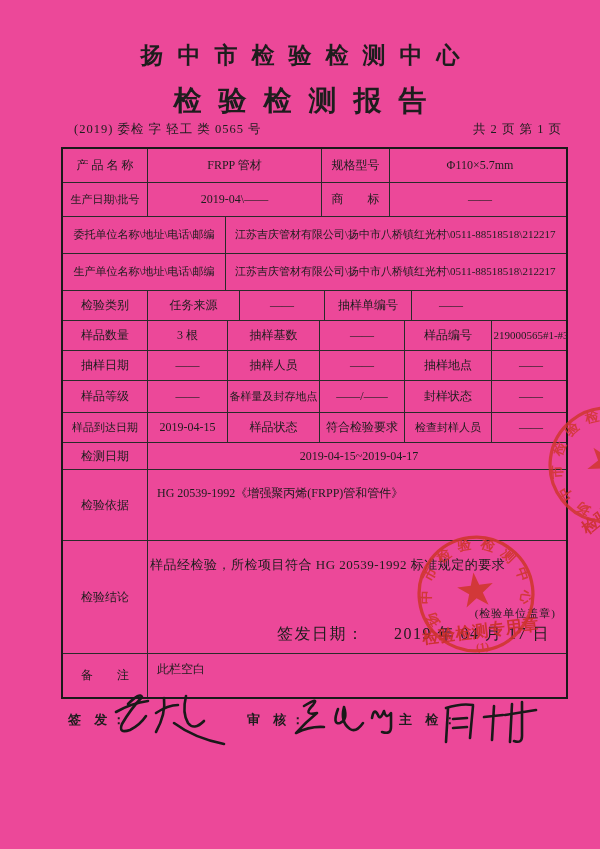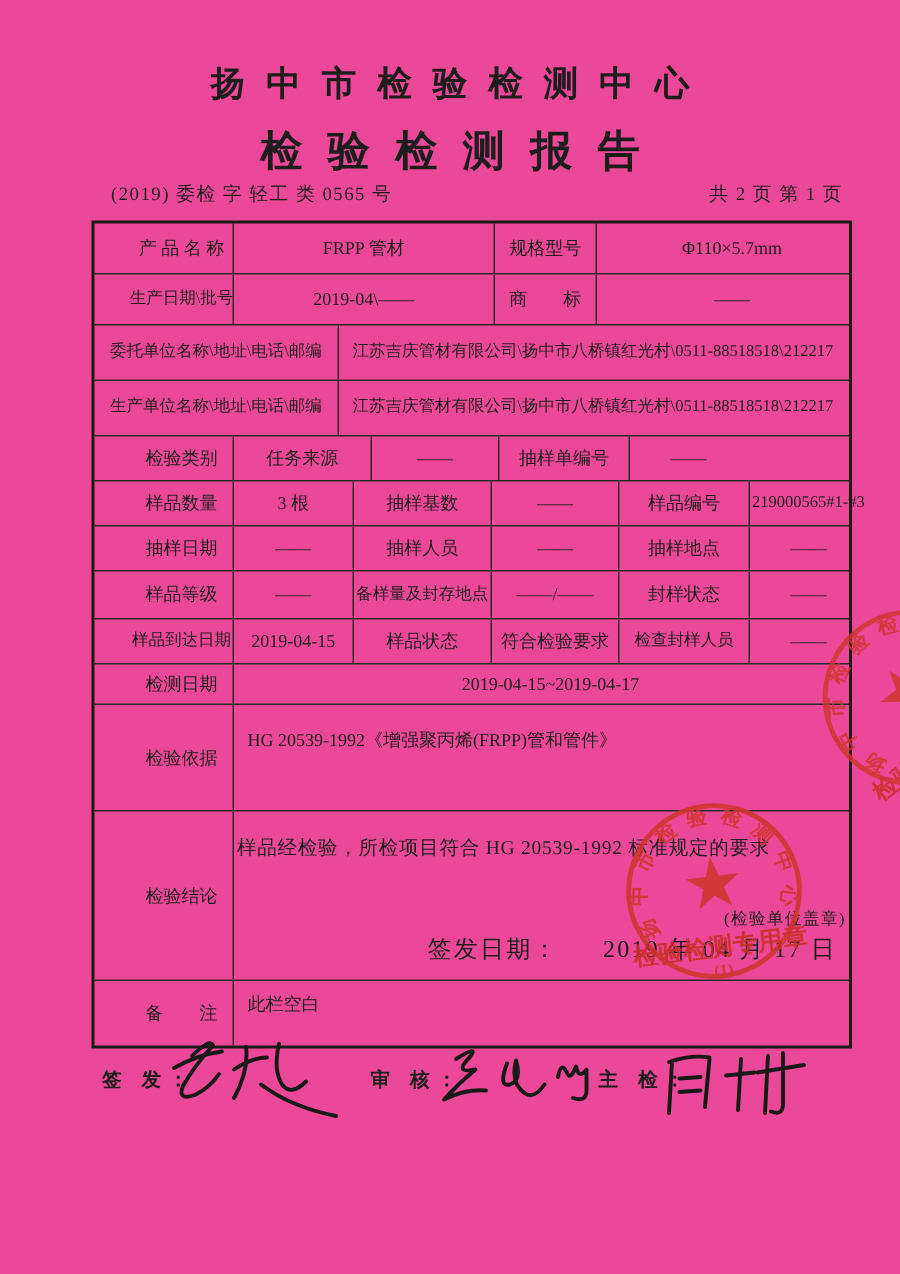--- a/index.html
+++ b/index.html
@@ -15,21 +15,21 @@
   .rtable{position:absolute;left:61px;top:147px;width:503px;border:2px solid #1a1a1a;}
   .tr{display:flex;border-bottom:1px solid #2a2a2a;}
   .tr:last-child{border-bottom:none;}
   .td{border-right:1px solid #2a2a2a;box-sizing:border-box;display:flex;
       align-items:center;justify-content:center;font-size:12px;overflow:hidden;
       white-space:nowrap;line-height:1.25;}
   .td:last-child{border-right:none;}
   .td.left{justify-content:flex-start;padding-left:9px;}
   .td.top{align-items:flex-start;padding-top:8px;}
   .td.sm{font-size:11px;}
-  .cA{width:69px;flex:none;margin-left:24px;} .cB{width:80px;flex:none;} .cC{width:92px;flex:none;}
+  .cA{width:85px;flex:none;} .cB{width:80px;flex:none;} .cC{width:92px;flex:none;}
   .cD{width:85px;flex:none;} .cE{width:87px;flex:none;} .cF{width:78px;flex:none;}
   .c4b{width:174px;flex:none;} .c4c{width:68px;flex:none;} .c4d{width:180px;flex:none;}
   .cwl{width:163px;flex:none;} .cwv{width:340px;flex:none;}
   .cnv{width:422px;flex:none;}
   .concl-cell{position:relative;}
   .concl-text{position:absolute;left:2px;top:16px;font-size:13px;letter-spacing:.5px;}
   .stamp-note{position:absolute;right:14px;top:66px;font-size:11px;letter-spacing:1px;}
   .sign-date{position:absolute;right:20px;bottom:9px;font-size:16px;letter-spacing:1.5px;}
   .sign-date .dt{margin-left:24px;}
   

